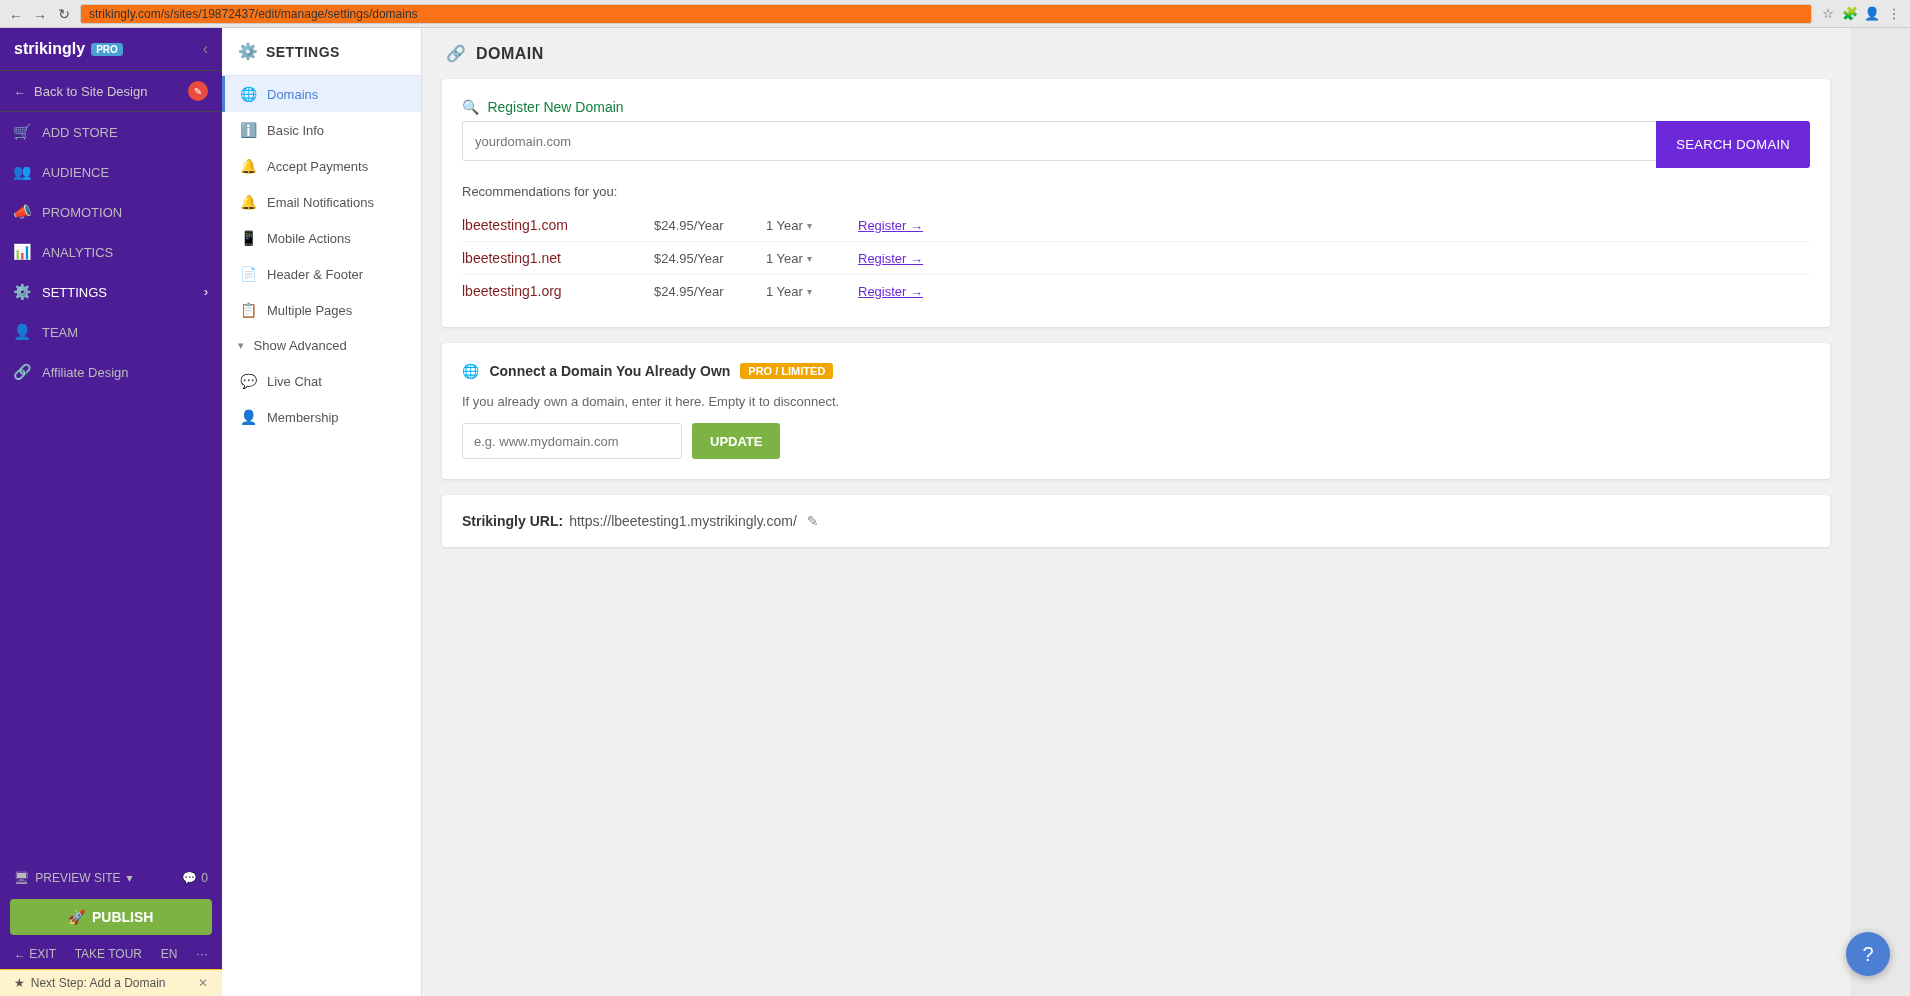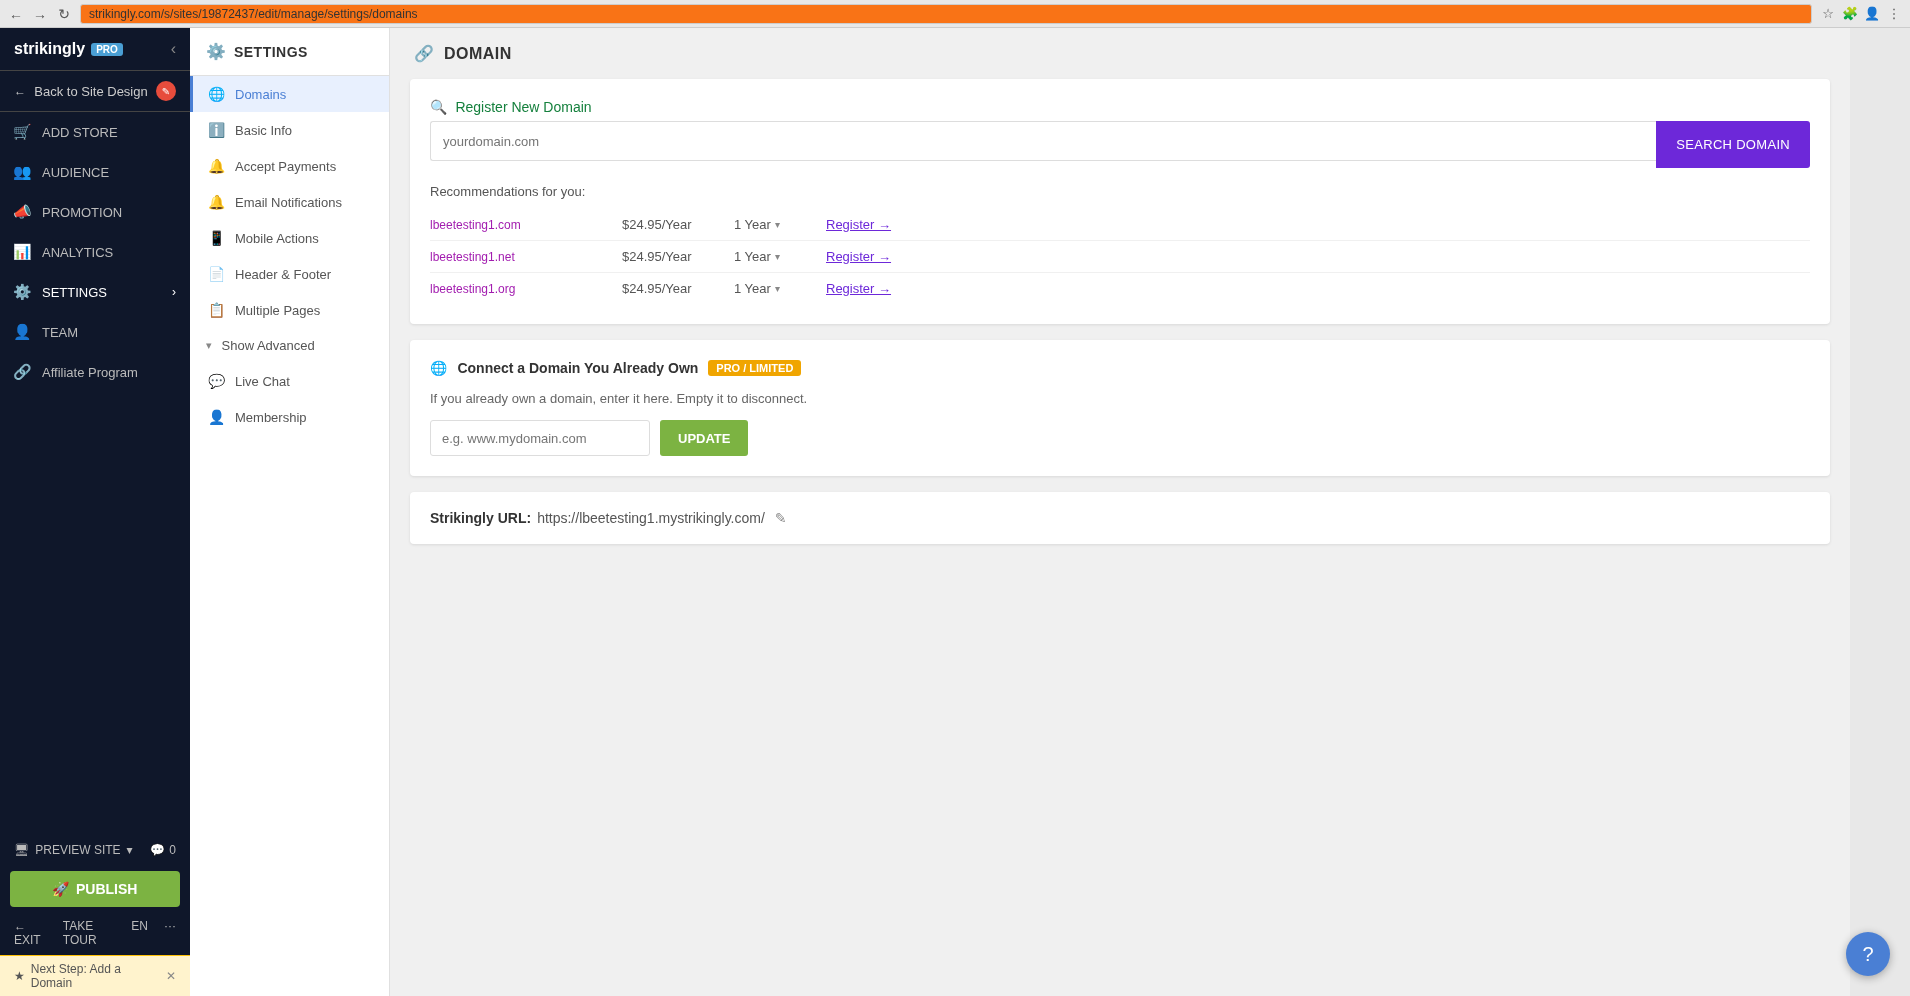--- a/index.html
+++ b/index.html
@@ -13,30 +13,30 @@
     }
     .browser-nav-btn { width: 16px; height: 16px; border: none; background: none; cursor: pointer; color: #555; font-size: 14px; display: flex; align-items: center; justify-content: center; }
     .browser-url-bar { flex: 1; height: 20px; background: #f97316; border: 1px solid #ccc; border-radius: 3px; padding: 0 8px; font-size: 12px; color: #333; display: flex; align-items: center; }
     .browser-actions { display: flex; gap: 6px; align-items: center; }
     .browser-action-btn { width: 16px; height: 16px; color: #555; font-size: 13px; display: flex; align-items: center; justify-content: center; cursor: pointer; }
 
     
     .app-container { display: flex; width: 100%; margin-top: 28px; height: calc(996px - 28px); }
 
     
-    .sidebar { width: 190px; background: #0f172a; color: #ccc; display: flex; flex-direction: column; height: 100%; flex-shrink: 0; }
+    .sidebar { width: 222px; background: #4c1d95; color: #ccc; display: flex; flex-direction: column; height: 100%; flex-shrink: 0; }
 
     .sidebar-logo { padding: 12px 14px; display: flex; align-items: center; gap: 6px; border-bottom: 1px solid #444; }
     .logo-text { color: white; font-weight: 700; font-size: 16px; }
     .pro-badge { background: #4a9fd4; color: white; font-size: 10px; font-weight: 700; padding: 1px 5px; border-radius: 3px; }
     .sidebar-collapse-btn { margin-left: auto; color: #888; cursor: pointer; font-size: 16px; }
 
     .back-to-design { padding: 10px 14px; display: flex; align-items: center; gap: 8px; color: #ccc; font-size: 13px; cursor: pointer; border-bottom: 1px solid #444; }
     .back-icon { font-size: 12px; }
-    .back-label { flex: 1; text-align: center; }
+    .back-label { flex: 1; }
     .back-badge { width: 20px; height: 20px; background: #e74c3c; border-radius: 50%; color: white; font-size: 10px; display: flex; align-items: center; justify-content: center; }
 
     .sidebar-nav { flex: 1; overflow-y: auto; }
     .sidebar-nav-item { padding: 11px 14px; display: flex; align-items: center; gap: 10px; cursor: pointer; color: #bbb; font-size: 13px; font-weight: 500; }
     .sidebar-nav-item.active { color: white; }
     .sidebar-nav-item .nav-icon { width: 18px; height: 18px; display: flex; align-items: center; justify-content: center; font-size: 15px; }
     .sidebar-nav-item .nav-arrow { margin-left: auto; font-size: 12px; }
     .preview-row { padding: 8px 14px; display: flex; align-items: center; gap: 6px; color: #bbb; font-size: 12px; cursor: pointer; }
     .publish-btn { margin: 6px 10px; background: #7cb342; color: white; border: none; border-radius: 4px; padding: 10px; width: calc(100% - 20px); font-size: 14px; font-weight: 600; cursor: pointer; display: flex; align-items: center; justify-content: center; gap: 6px; }
     .bottom-actions { display: flex; padding: 6px 14px 8px; gap: 16px; font-size: 12px; color: #bbb; justify-content: space-between; }
@@ -73,21 +73,21 @@
     .card-section-title .section-text { font-size: 14px; font-weight: 400; color: #15803d; cursor: pointer; }
     .card-subtitle { color: #666; font-size: 13px; margin-bottom: 16px; }
 
     .domain-search-row { display: flex; gap: 0; margin-bottom: 16px; }
     .domain-search-input { flex: 1; height: 40px; border: 1px solid #ddd; border-right: none; border-radius: 3px 0 0 3px; padding: 0 12px; font-size: 13px; color: #999; outline: none; }
     .domain-search-btn { background: #6d28d9; color: white; border: none; border-radius: 0 3px 3px 0; padding: 16px 20px; font-size: 13px; font-weight: 400; cursor: pointer; white-space: nowrap; letter-spacing: 0.3px; }
 
     .recommendations-label { font-size: 13px; color: #555; margin-bottom: 10px; }
     .domain-recommendation { display: flex; align-items: center; padding: 8px 0; border-bottom: 1px solid #f0f0f0; gap: 12px; }
     .domain-recommendation:last-child { border-bottom: none; }
-    .rec-domain { font-size: 12px; color: #a21caf; font-weight: 500; min-width: 180px; }
+    .rec-domain { font-size: 14px; color: #7f1d1d; font-weight: 500; min-width: 180px; }
     .rec-price { color: #555; font-size: 13px; min-width: 100px; }
     .rec-year { color: #555; font-size: 13px; display: flex; align-items: center; gap: 4px; min-width: 80px; }
     .rec-year-arrow { font-size: 10px; color: #888; cursor: pointer; }
     .rec-register { color: #6d28d9; font-size: 13px; cursor: pointer; text-decoration: underline; }
 
     .connect-domain-card { background: white; border-radius: 4px; margin: 0 20px 16px; padding: 20px; box-shadow: 0 1px 3px rgba(0,0,0,0.1); }
     .connect-domain-title-row { display: flex; align-items: center; gap: 10px; margin-bottom: 6px; }
     .connect-globe-icon { color: #888; font-size: 14px; }
     .connect-title-text { font-size: 14px; font-weight: 600; color: #333; }
     .pro-limited-badge { background: #f0a500; color: white; font-size: 11px; font-weight: 600; padding: 2px 8px; border-radius: 3px; }
@@ -161,21 +161,21 @@
         <span class="nav-icon">⚙️</span>
         <span>SETTINGS</span>
         <span class="nav-arrow">›</span>
       </div>
       <div class="sidebar-nav-item">
         <span class="nav-icon">👤</span>
         <span>TEAM</span>
       </div>
       <div class="sidebar-nav-item">
         <span class="nav-icon">🔗</span>
-        <span>Affiliate Program</span>
+        <span>Affiliate Design</span>
       </div>
     </div>
 
     <div>
       <div class="preview-row">
         <span>🖥</span>
         <span>PREVIEW SITE</span>
         <span>▾</span>
         <span style="margin-left:auto; display:flex; align-items:center; gap:4px;">
           <span>💬</span>

